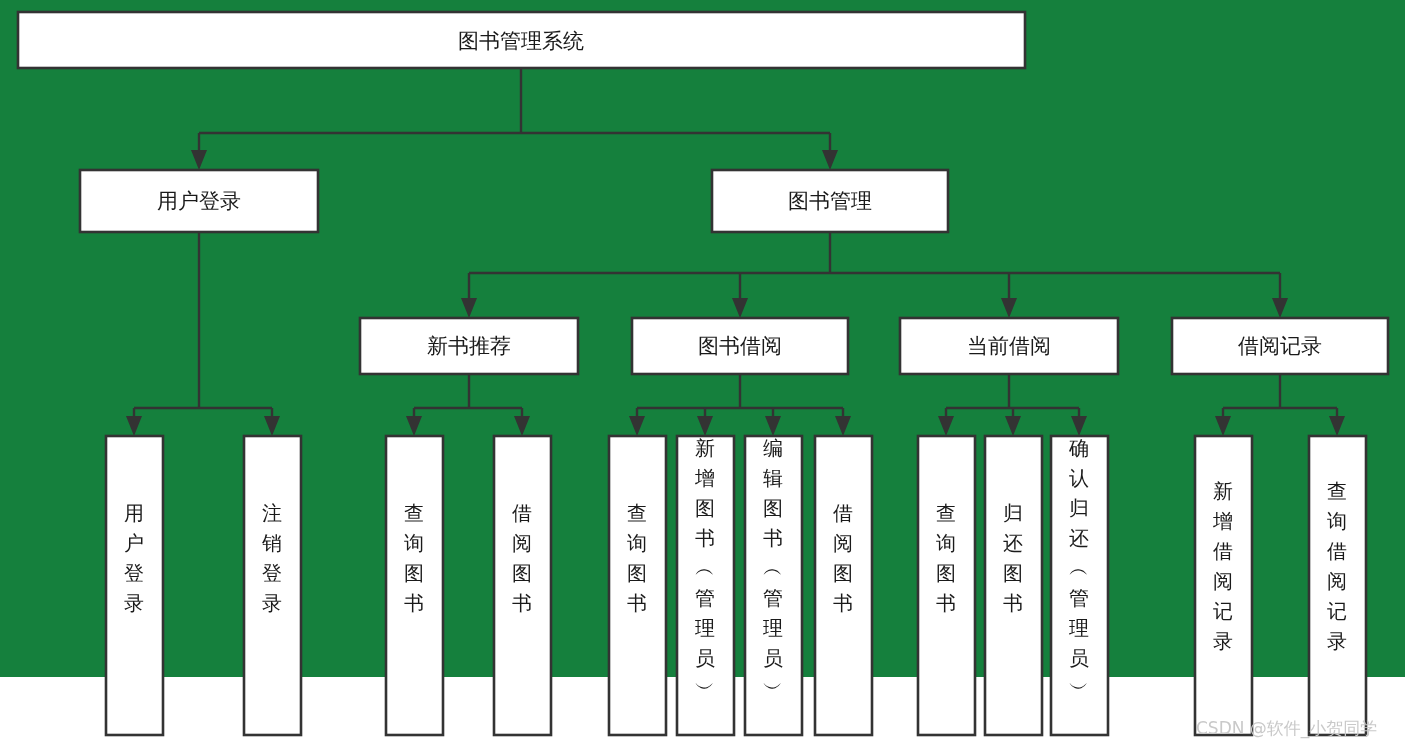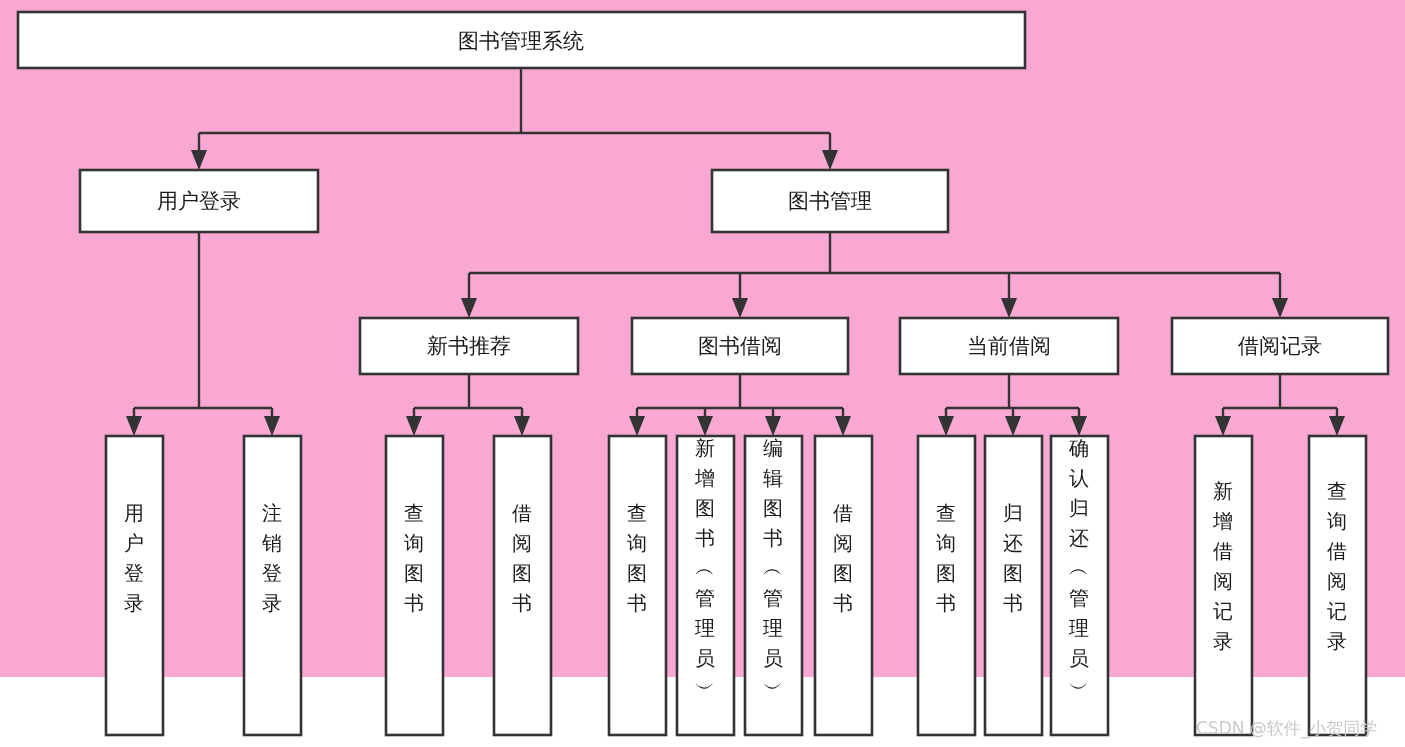--- a/index.html
+++ b/index.html
@@ -10,21 +10,21 @@
   body {
     width: 1405px;
     height: 747px;
     font-family: "DejaVu Sans", "Liberation Sans", sans-serif;
     overflow: hidden;
   }
   #diagram-root {
     position: relative;
     width: 1405px;
     height: 677px;
-    background: #f9a8d4;
+    background: #15803d;
   }
   svg#flow-svg {
     position: absolute;
     top: 0;
     left: 0;
     width: 1405px;
     height: 747px;
   }
   .node-rect {
     fill: #ffffff;

